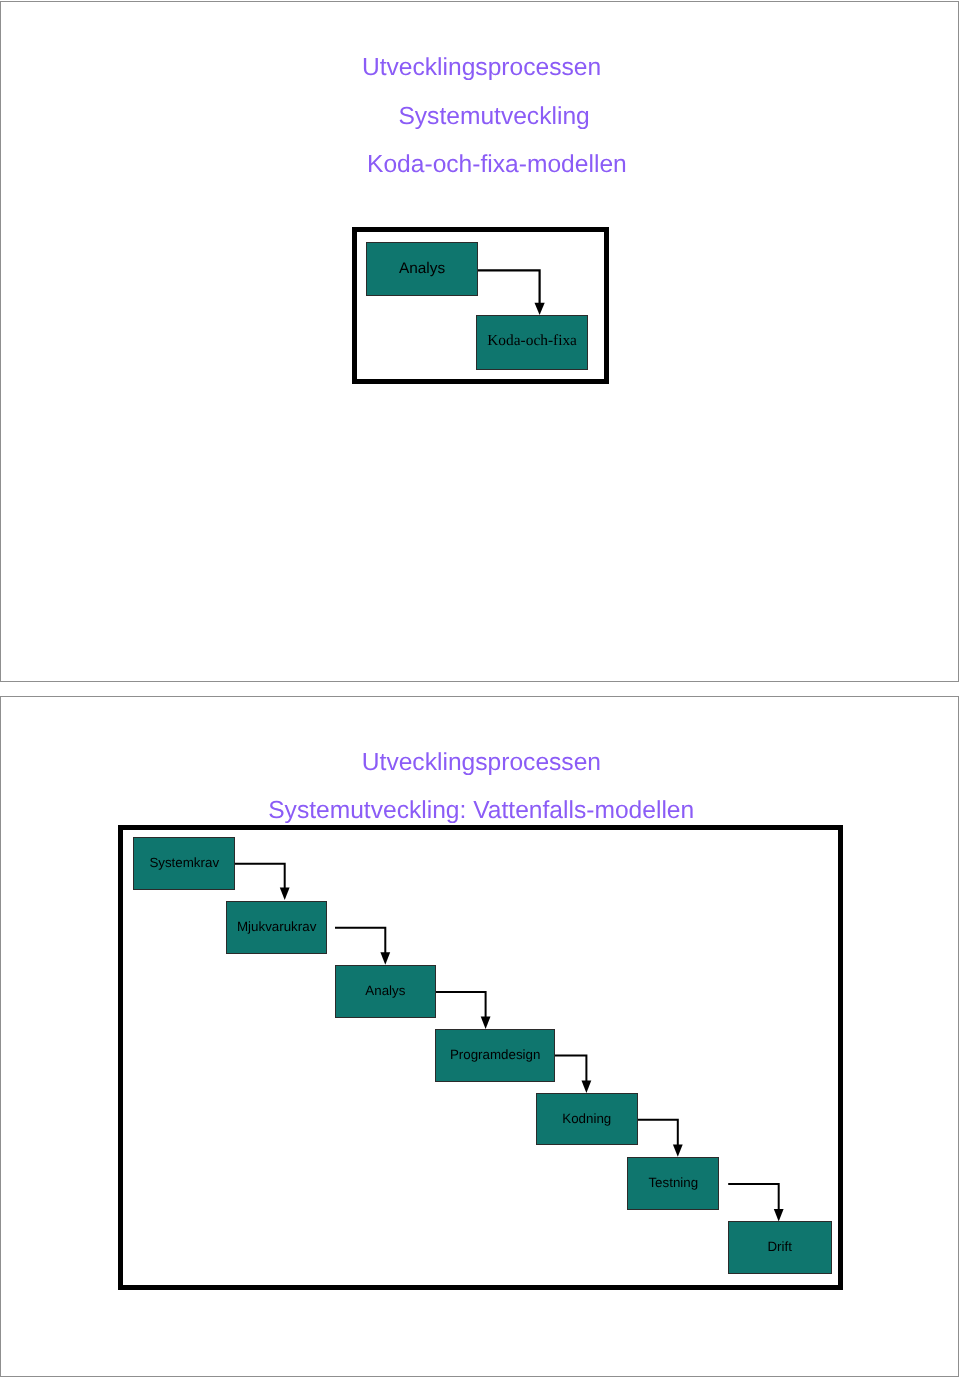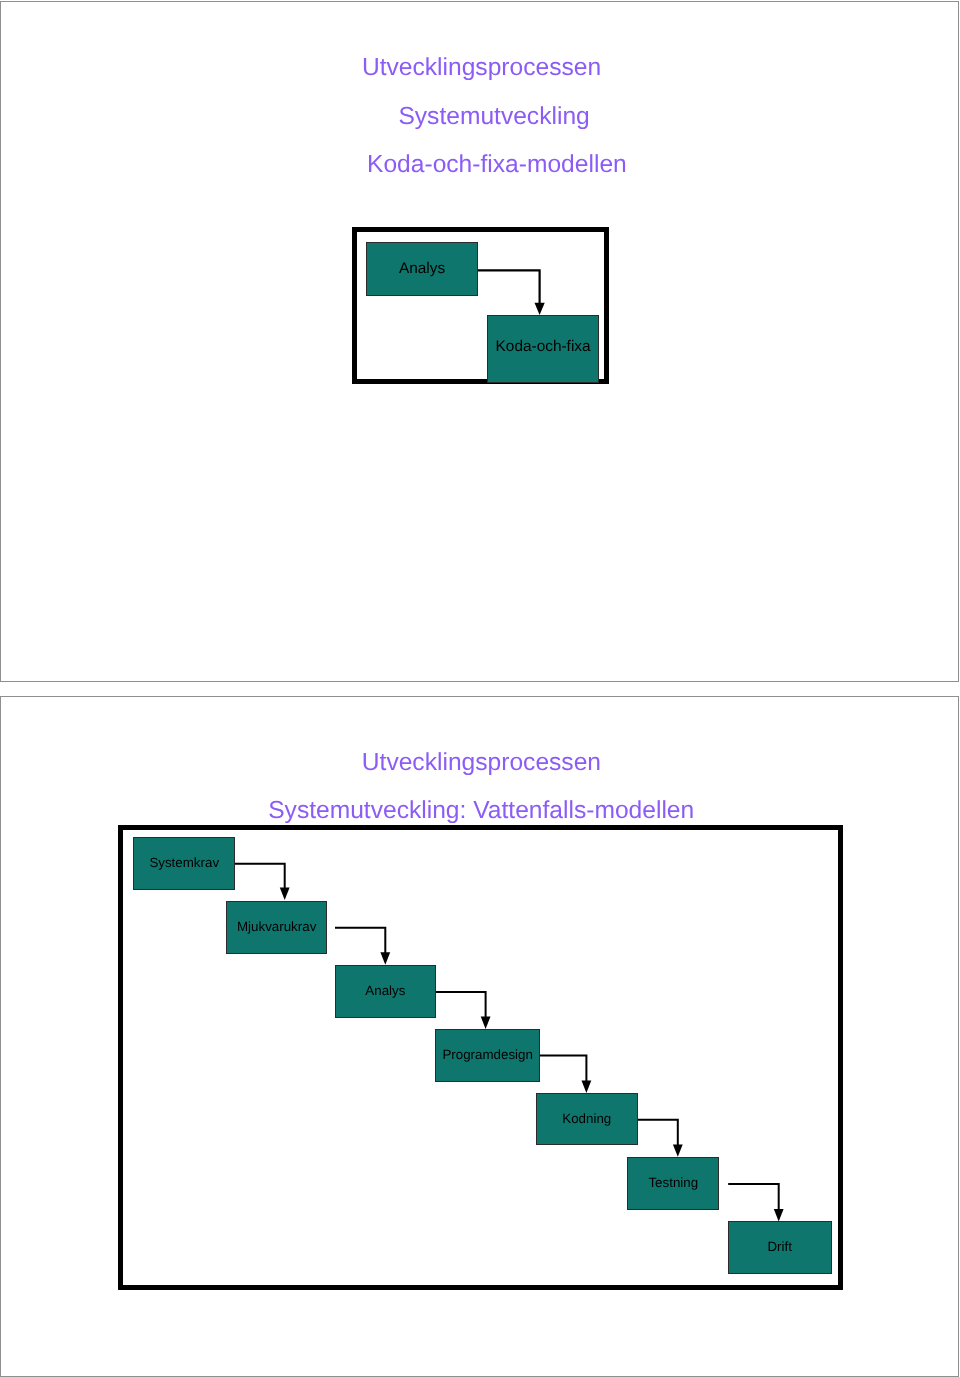--- a/index.html
+++ b/index.html
@@ -23,33 +23,33 @@
 
   
   .t1a{left:361.9px;top:55.55px;}
   .t1b{left:385.4px;top:104.60px;margin-left:13px;}
   .t1c{left:367px;top:153.20px;}
 
   
   #d1{left:352px;top:227.4px;width:257px;height:156.8px;}
   #d1 .node{font-size:15.4px;}
   #n1a{left:9.1px;top:9.2px;width:112.0px;height:54.2px;}
-  #n1b{left:130px;top:82.4px;width:112.2px;height:68px;}
+  #n1b{left:119px;top:82.4px;width:112.2px;height:55px;font-family:Liberation Serif, serif;}
 
   
   .t2a{left:361.8px;top:751.20px;}
   .t2b{left:268.2px;top:799.20px;}
 
   
   #d2{left:118px;top:824.5px;width:725px;height:465.8px;border-width:5.4px;}
   #d2 .node{font-size:13.35px;}
   #n2a{left:10.4px;top:7.5px;width:101.7px;height:52.9px;align-items:center;}
   #n2b{left:103px;top:71.3px;width:101.3px;height:53.0px;}
   #n2c{left:211.5px;top:135.5px;width:101.8px;height:52.8px;}
-  #n2d{left:312.2px;top:199.7px;width:105px;height:53.0px;}
+  #n2d{left:312.2px;top:199.7px;width:120px;height:53.0px;}
   #n2e{left:413.0px;top:263.6px;width:101.5px;height:52.4px;}
   #n2f{left:504.3px;top:327.4px;width:92px;height:53.0px;}
   #n2g{left:604.7px;top:391.5px;width:104px;height:53.0px;}
 </style>
 </head>
 <body>
 
 <div class="page">
 
   <div class="slide" id="slide1"></div>

